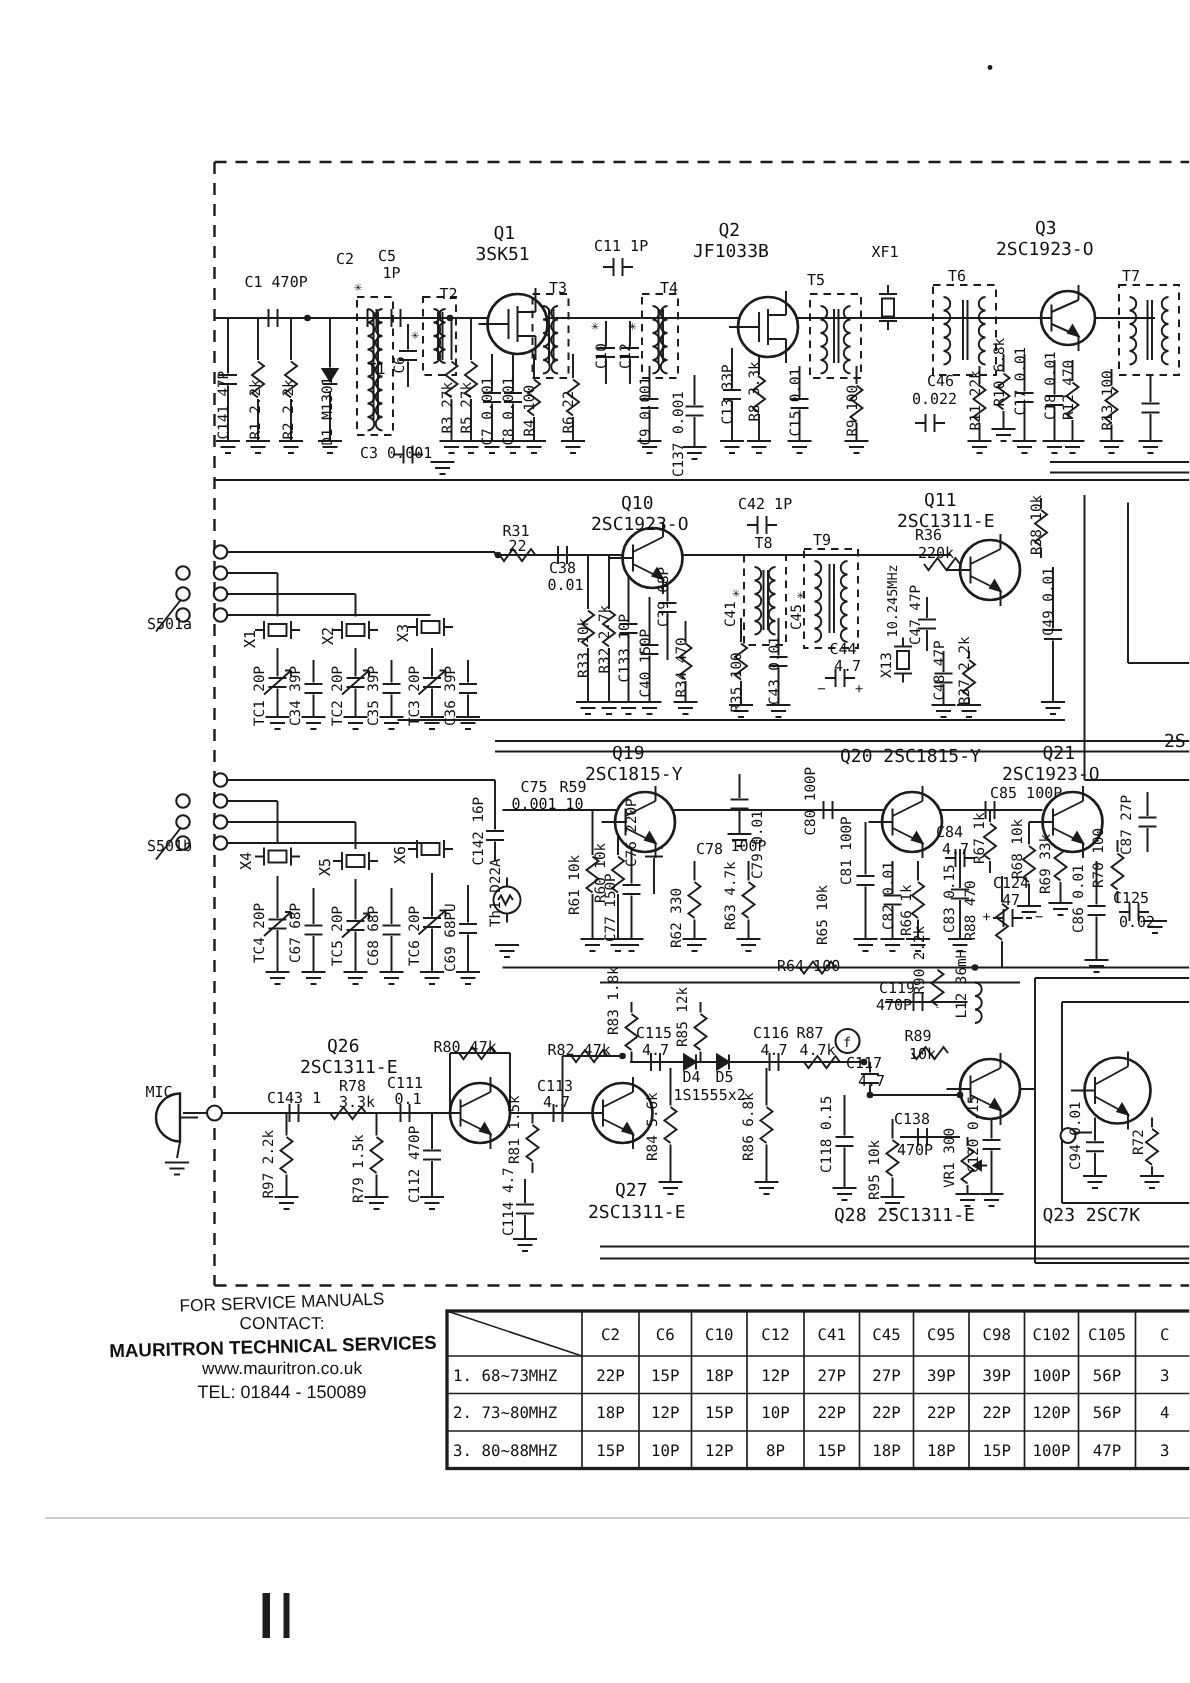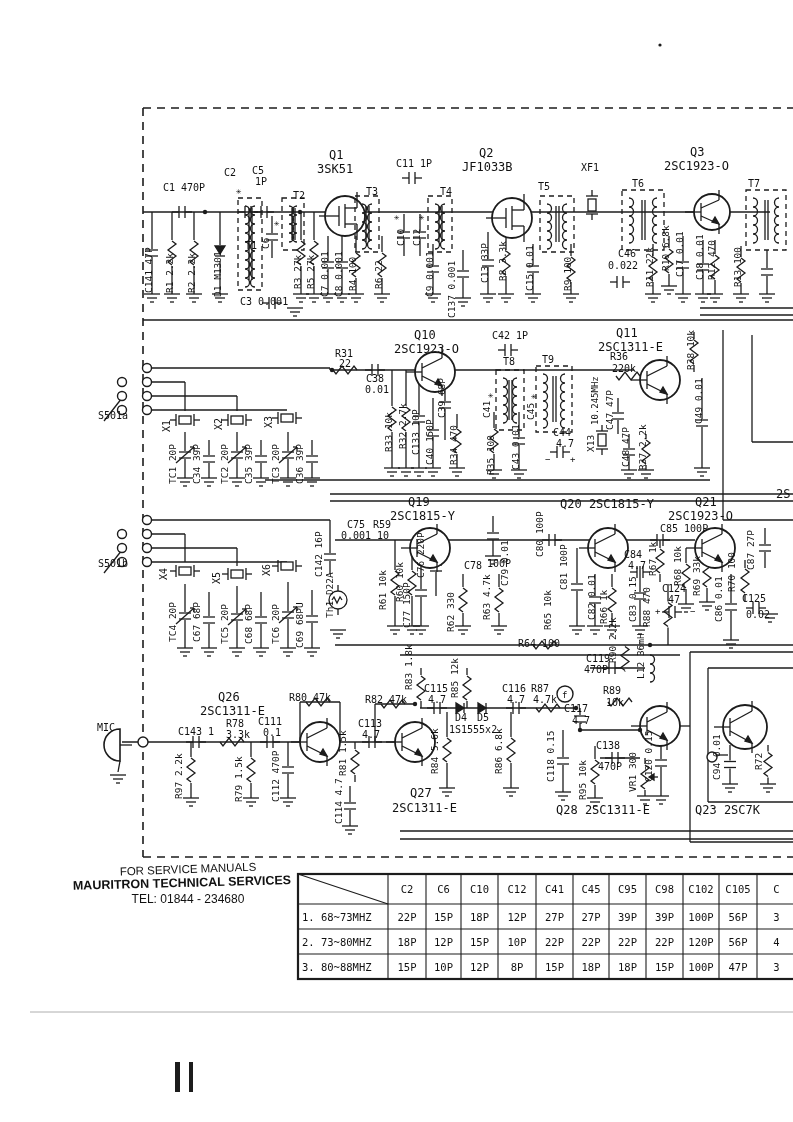--- a/index.html
+++ b/index.html
@@ -1212,16 +1212,18 @@
         <text x="627.5" y="970.5" fill="#111" stroke="none" font-size="10.5" font-family="&quot;DejaVu Sans Mono&quot;,monospace" text-anchor="middle">18P</text>
         <text x="664.5" y="970.5" fill="#111" stroke="none" font-size="10.5" font-family="&quot;DejaVu Sans Mono&quot;,monospace" text-anchor="middle">15P</text>
         <text x="701" y="970.5" fill="#111" stroke="none" font-size="10.5" font-family="&quot;DejaVu Sans Mono&quot;,monospace" text-anchor="middle">100P</text>
         <text x="738" y="970.5" fill="#111" stroke="none" font-size="10.5" font-family="&quot;DejaVu Sans Mono&quot;,monospace" text-anchor="middle">47P</text>
         <text x="776.5" y="970.5" fill="#111" stroke="none" font-size="10.5" font-family="&quot;DejaVu Sans Mono&quot;,monospace" text-anchor="middle">3</text>
       </g>
     </svg>
 
   <div class="contact">
     <div class="l0">FOR SERVICE MANUALS</div>
+    <div class="l1">CONTACT:</div>
     <div class="l2">MAURITRON TECHNICAL SERVICES</div>
-    <div class="l4">TEL: 01844 - 234680</div>
+    <div class="l3">www.mauritron.co.uk</div>
+    <div class="l4">TEL: 01844 - 150089</div>
   </div>
 </div>
 
 </body></html>

